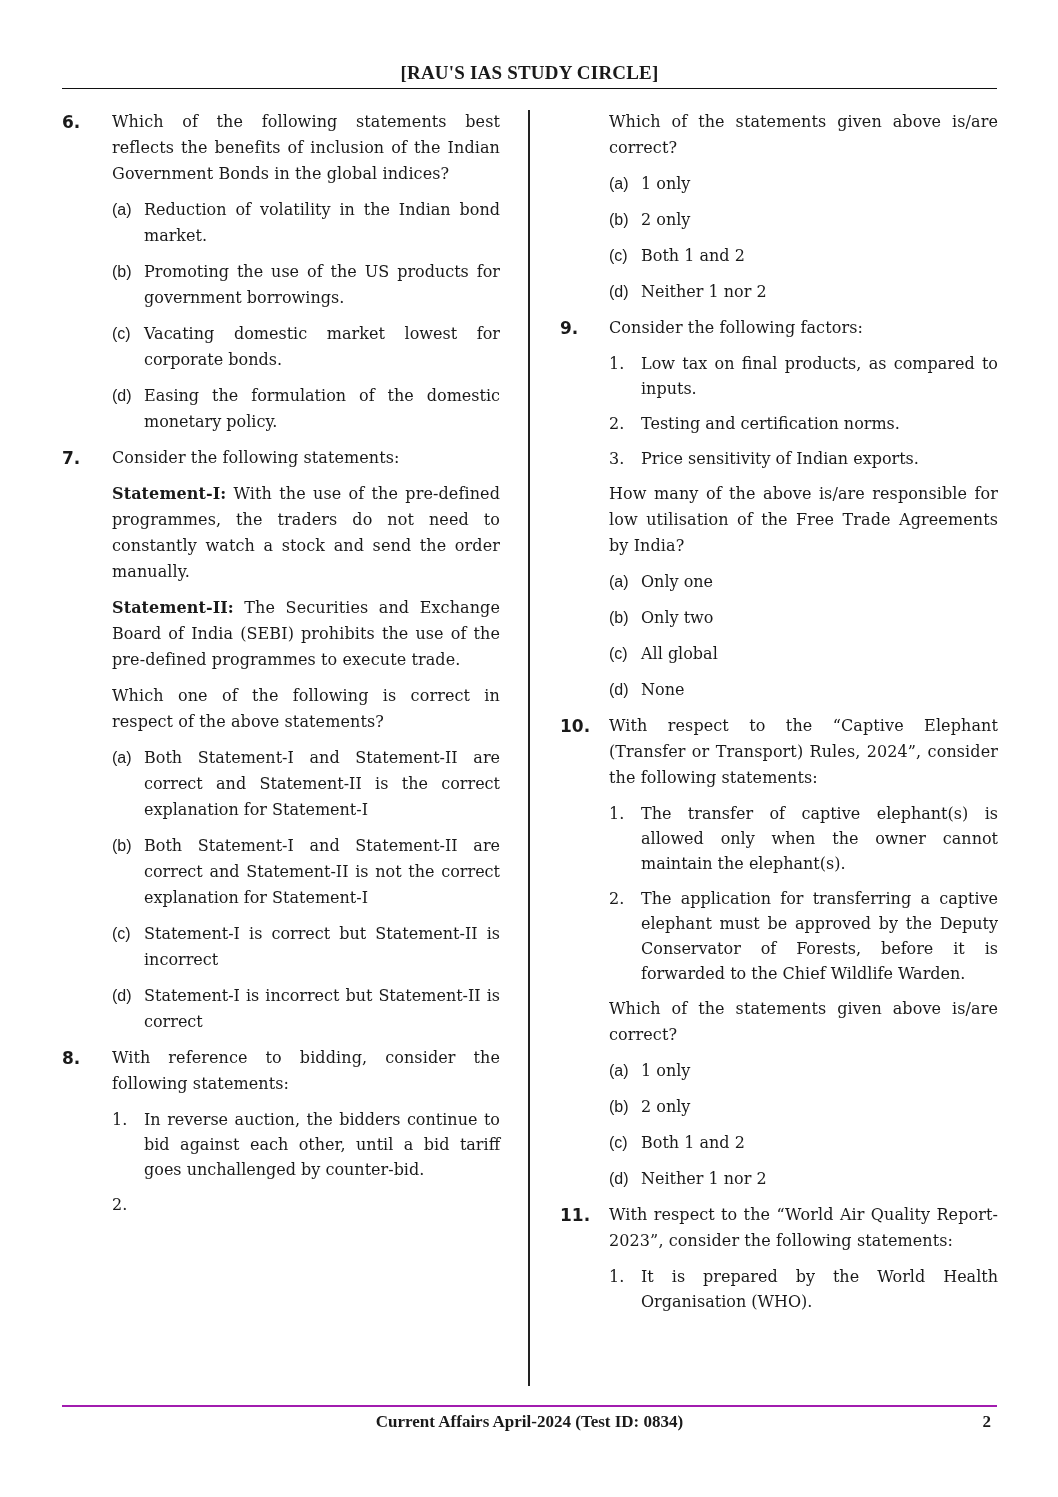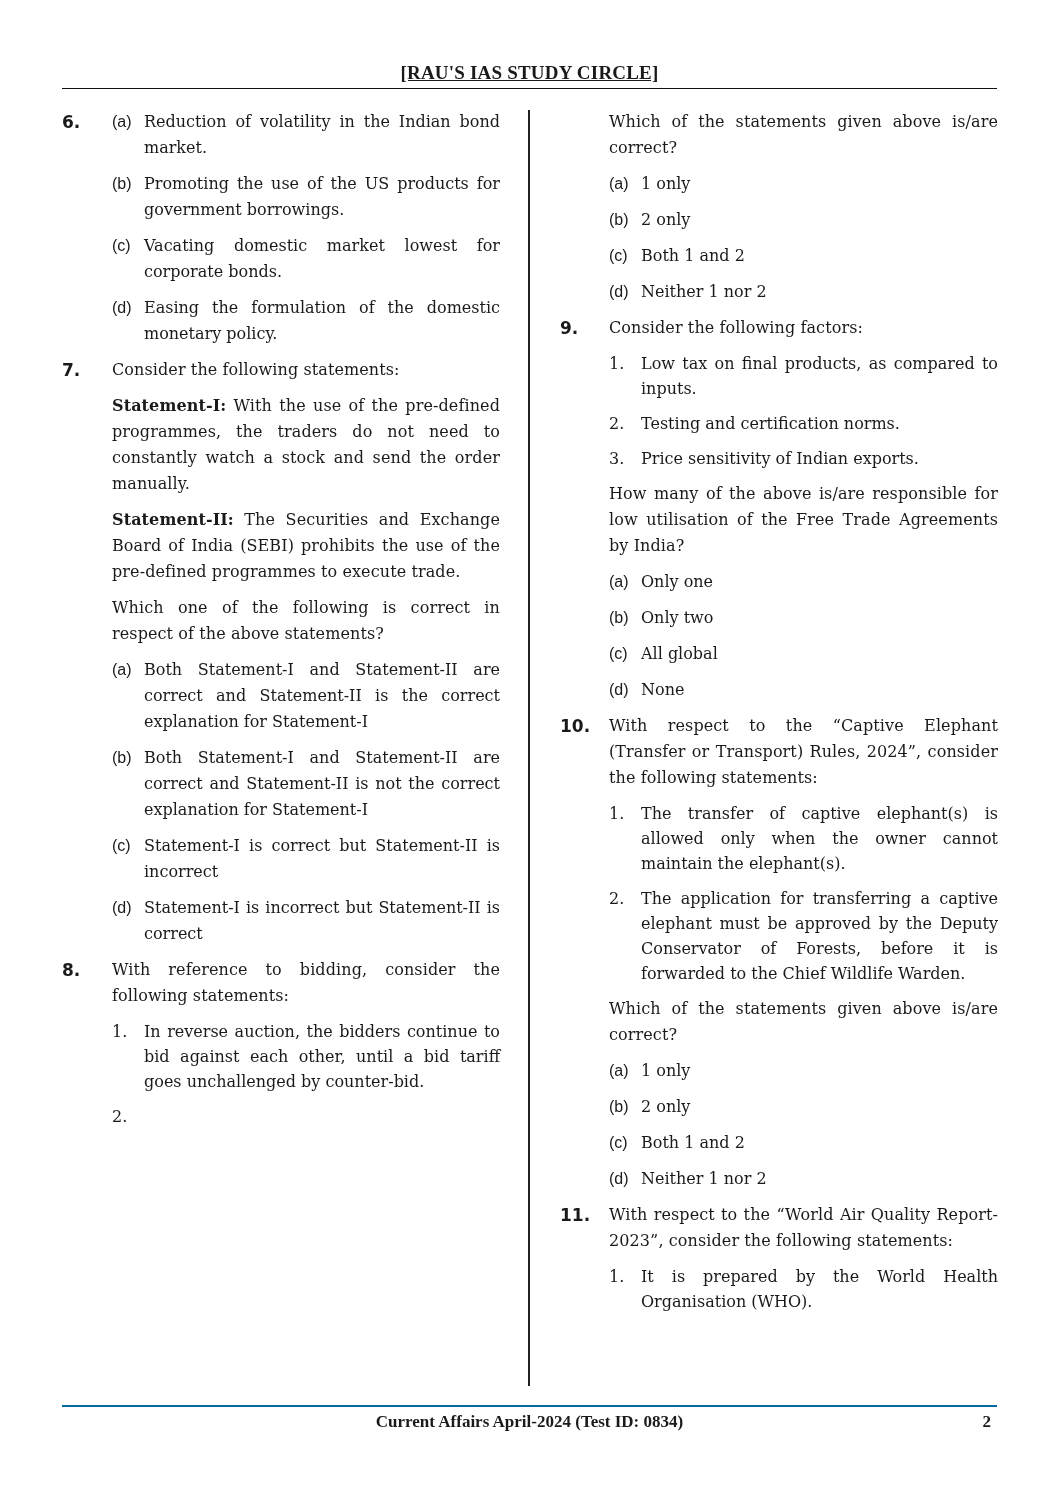--- a/index.html
+++ b/index.html
@@ -10,21 +10,20 @@
     color: #1a1a1a;
     overflow: hidden;
   }
   .page-header {
     position: absolute; left: 62px; top: 60px; width: 935px; height: 29px;
     border-bottom: 1.5px solid #111;
     text-align: center;
     font-family: "Liberation Serif", serif;
     font-weight: bold; font-size: 19px; letter-spacing: 0.2px;
     line-height: 26px;
-    text-decoration: underline;
   }
   .col-divider {
     position: absolute; left: 528px; top: 110px; width: 2px; height: 1276px;
     background: #222;
   }
   .column { position: absolute; top: 109px; width: 438px; }
   .col-left { left: 62px; }
   .col-right { left: 560px; }
 
   .q { position: relative; padding-left: 50px; margin-bottom: 10px; }
@@ -38,21 +37,21 @@
     margin-bottom: 10px; letter-spacing: 0.1px;
   }
   .para b { font-family: "DejaVu Serif", serif; font-weight: bold; }
   .opt { position: relative; padding-left: 32px; font-size: 16px; line-height: 26px; text-align: justify; margin-bottom: 10px; }
   .opt-label { position: absolute; left: 0; top: 0; font-family: "Liberation Sans", sans-serif; font-size: 16px; }
   .item { position: relative; padding-left: 32px; font-size: 16px; line-height: 25px; text-align: justify; margin-bottom: 10px; }
   .item-label { position: absolute; left: 0; top: 0; }
 
   .page-footer {
     position: absolute; left: 62px; top: 1405px; width: 935px;
-    border-top: 2px solid #0369a1;
+    border-top: 2px solid #a21caf;
     height: 32px;
   }
   .footer-title {
     position: absolute; left: 0; width: 935px; top: 5px; text-align: center;
     font-family: "Liberation Serif", serif; font-weight: bold; font-size: 17px;
   }
   .footer-page {
     position: absolute; right: 6px; top: 5px;
     font-family: "Liberation Serif", serif; font-weight: bold; font-size: 17px;
   }
@@ -63,20 +62,21 @@
 <div class="page-header">
   <span>[RAU'S IAS STUDY CIRCLE]</span>
 </div>
 
 <div class="col-divider"></div>
 
 <div class="column col-left">
 
   <div class="q">
     <span class="q-num">6.</span>
+    <p class="para">Which of the following statements best reflects the benefits of inclusion of the Indian Government Bonds in the global indices?</p>
     <div class="opt"><span class="opt-label">(a)</span><span>Reduction of volatility in the Indian bond market.</span></div>
     <div class="opt"><span class="opt-label">(b)</span><span>Promoting the use of the US products for government borrowings.</span></div>
     <div class="opt"><span class="opt-label">(c)</span><span>Vacating domestic market lowest for corporate bonds.</span></div>
     <div class="opt"><span class="opt-label">(d)</span><span>Easing the formulation of the domestic monetary policy.</span></div>
   </div>
 
   <div class="q">
     <span class="q-num">7.</span>
     <p class="para">Consider the following statements:</p>
     <p class="para"><b>Statement-I:</b><span> With the use of the pre-defined programmes, the traders do not need to constantly watch a stock and send the order manually.</span></p>

